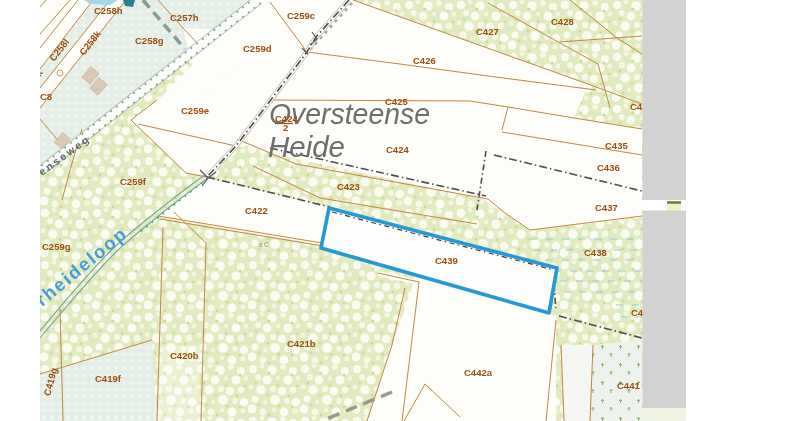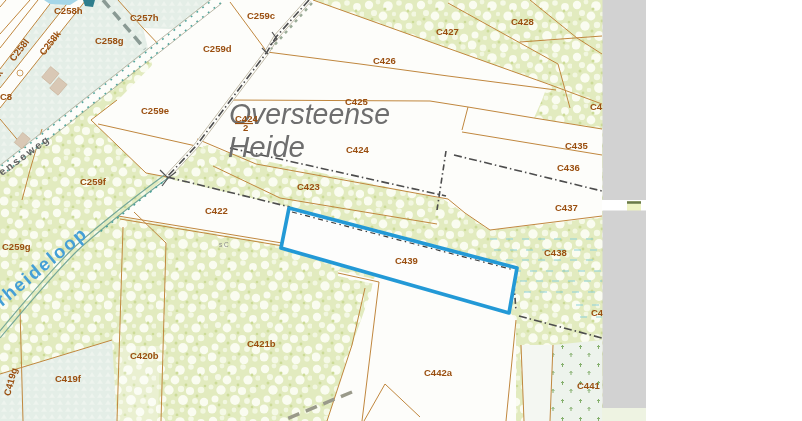--- a/index.html
+++ b/index.html
@@ -1,16 +1,16 @@
 <!DOCTYPE html>
 <html><head>
 <meta charset="utf-8">
 <style>
   html,body{margin:0;padding:0;background:#fff;}
-  #wrap{position:relative;width:646px;height:421px;overflow:hidden;font-family:"Liberation Sans",sans-serif;}
+  #wrap{position:relative;width:646px;height:421px;overflow:hidden;font-family:"Liberation Sans",sans-serif;margin-left:40px;}
   svg{display:block;}
 </style>
 </head>
 <body>
 <div id="wrap">
 <svg width="802" height="421" viewBox="0 0 802 421" xmlns="http://www.w3.org/2000/svg">
 <defs>
   <pattern id="veg" width="52" height="52" patternUnits="userSpaceOnUse">
     <rect width="52" height="52" fill="#e2ebbf"></rect>
     <circle cx="5" cy="5" r="4.2" fill="#fafcf0"></circle>

